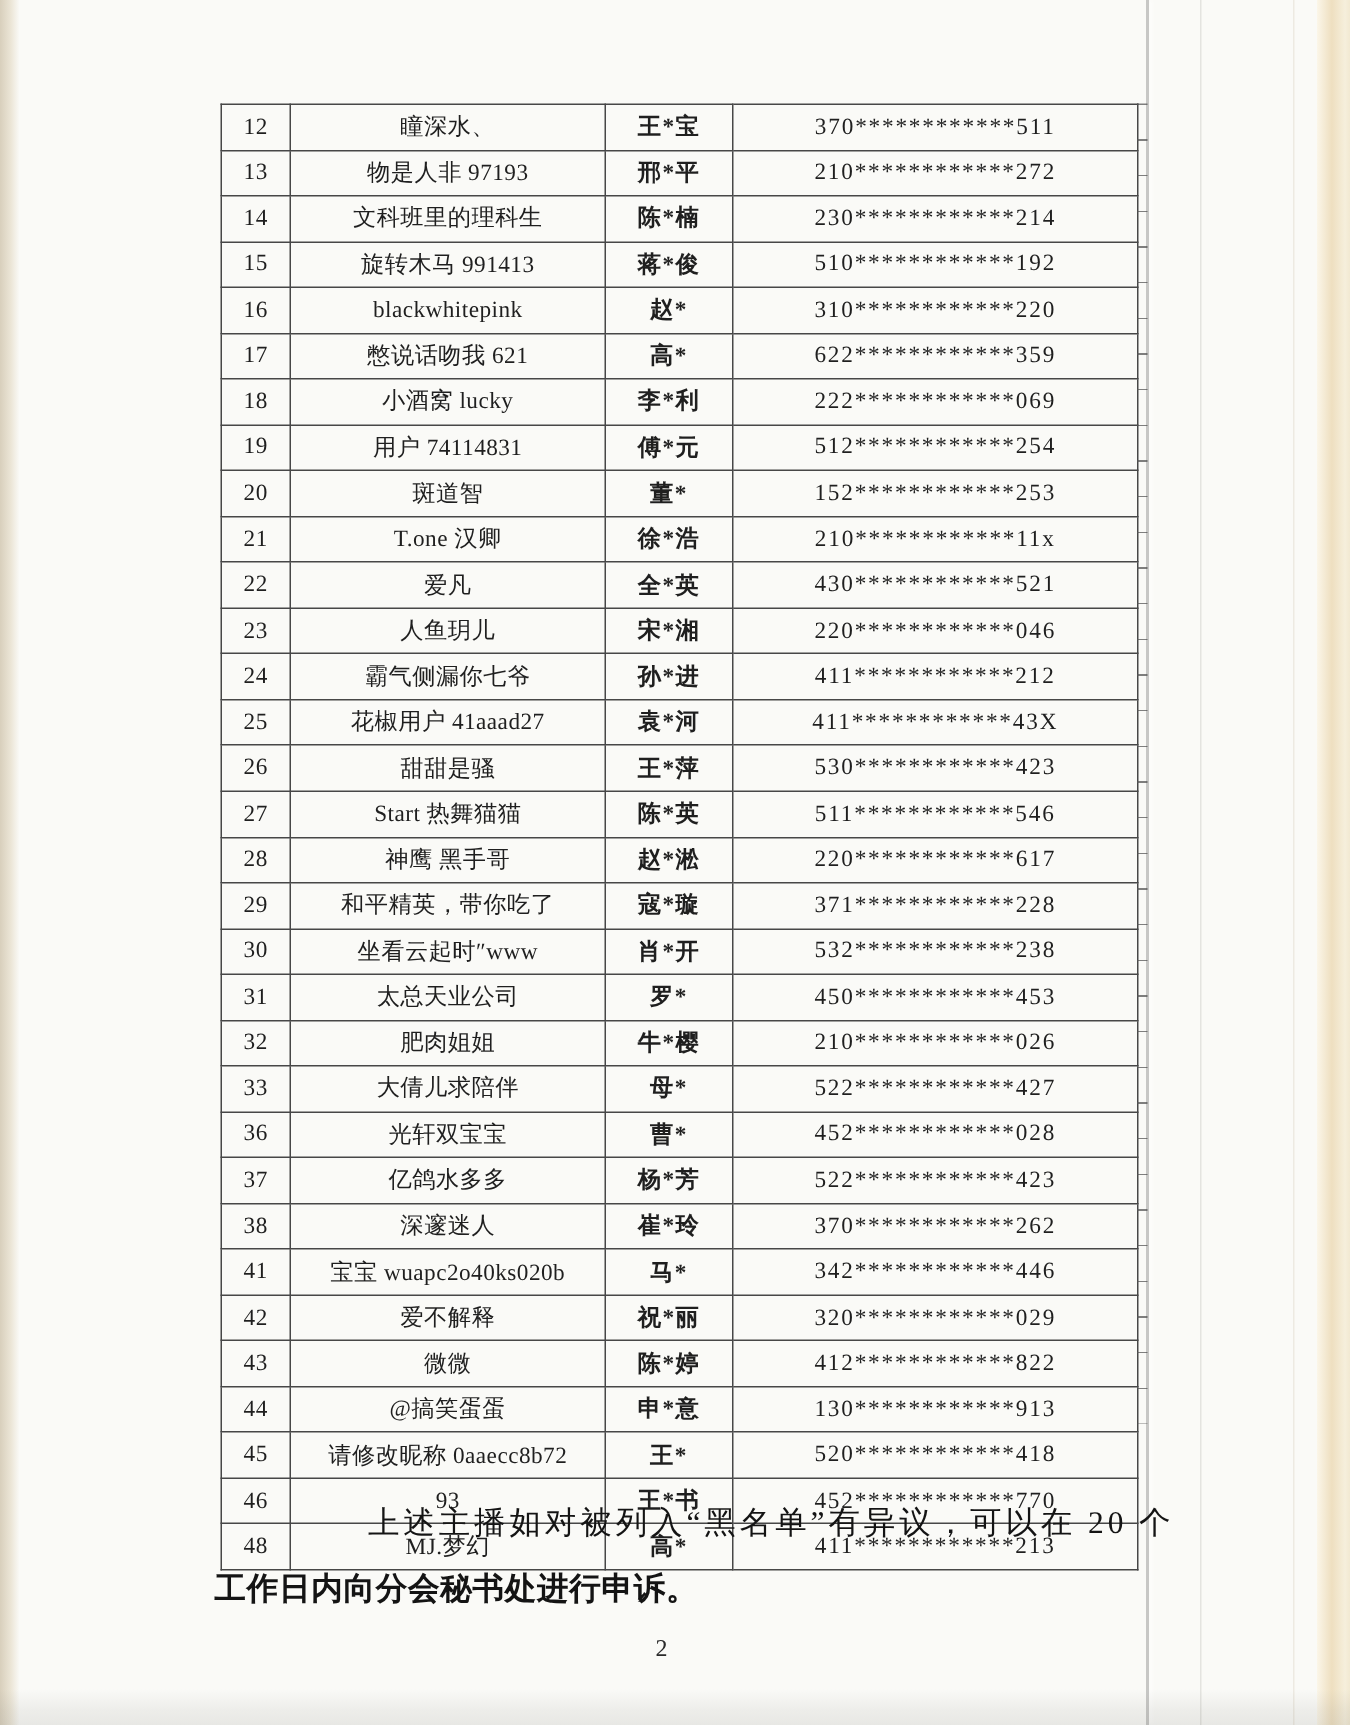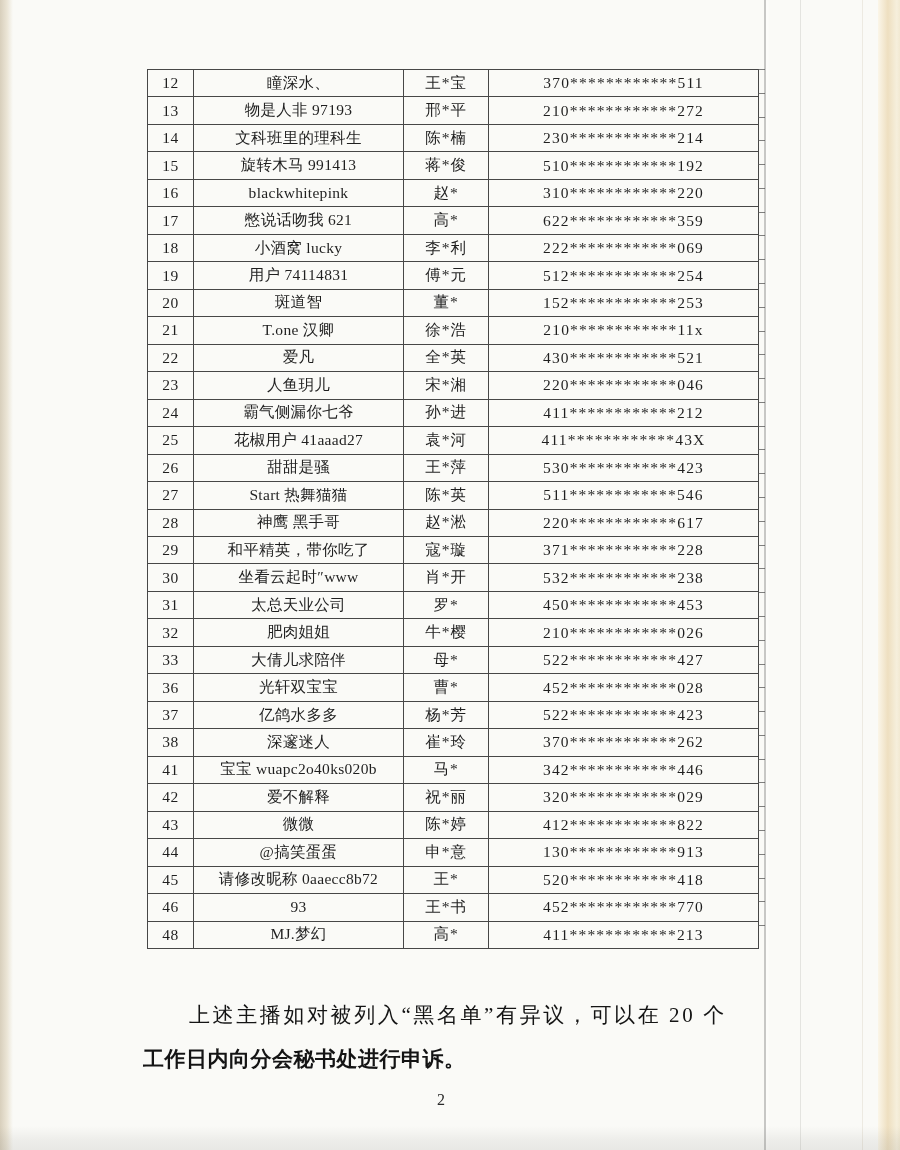--- a/index.html
+++ b/index.html
@@ -28,45 +28,45 @@
   .right-edge{
     position:absolute;right:0;top:0;width:22px;height:1150px;
     background:linear-gradient(to right,#fbf6e9 0%,#eedfc0 45%,#f6efdc 85%,#f2e9d2 100%);
   }
   .bottom-shadow{
     position:absolute;left:0;bottom:0;width:900px;height:24px;
     background:linear-gradient(to bottom,rgba(120,120,115,0) 0%,rgba(120,120,115,.10) 60%,rgba(120,120,115,.14) 100%);
   }
   
   table.blacklist{
-    position:absolute;left:147px;top:69px;width:611px;height:880px;
+    position:absolute;left:147px;top:69px;width:611px;height:978px;
     border-collapse:collapse;table-layout:fixed;
   }
   table.blacklist td{
     border:1px solid #474747;
     text-align:center;vertical-align:middle;
     padding:0;white-space:nowrap;overflow:hidden;
     font-size:15.5px;
   }
   td.c-no{font-size:16px;letter-spacing:.5px;}
   td.c-nick{letter-spacing:.3px;}
-  td.c-name{letter-spacing:1px;}
+  td.c-name{letter-spacing:1px;font-weight:bold;}
   td.c-id{font-size:15.5px;letter-spacing:1.2px;}
   
   .row-ticks{
     position:absolute;left:758px;top:69px;width:7px;height:880px;
     background:repeating-linear-gradient(to bottom,#555 0,#555 1px,transparent 1px,transparent 23.78px);
     opacity:.75;
   }
   
   .note{
     position:absolute;left:143px;top:993px;width:640px;
     font-size:21px;line-height:44px;color:#141414;
   }
-  .note .l1{padding-left:46px;letter-spacing:2.6px;}
+  .note .l1{padding-left:46px;letter-spacing:2.6px;text-align:right;}
   .note .l2{letter-spacing:.5px;font-weight:bold;}
   .page-number{
     position:absolute;left:437px;top:1091px;
     font-size:16px;color:#2a2a2a;
   }
 </style>
 </head>
 <body>
 
 <div class="page">

